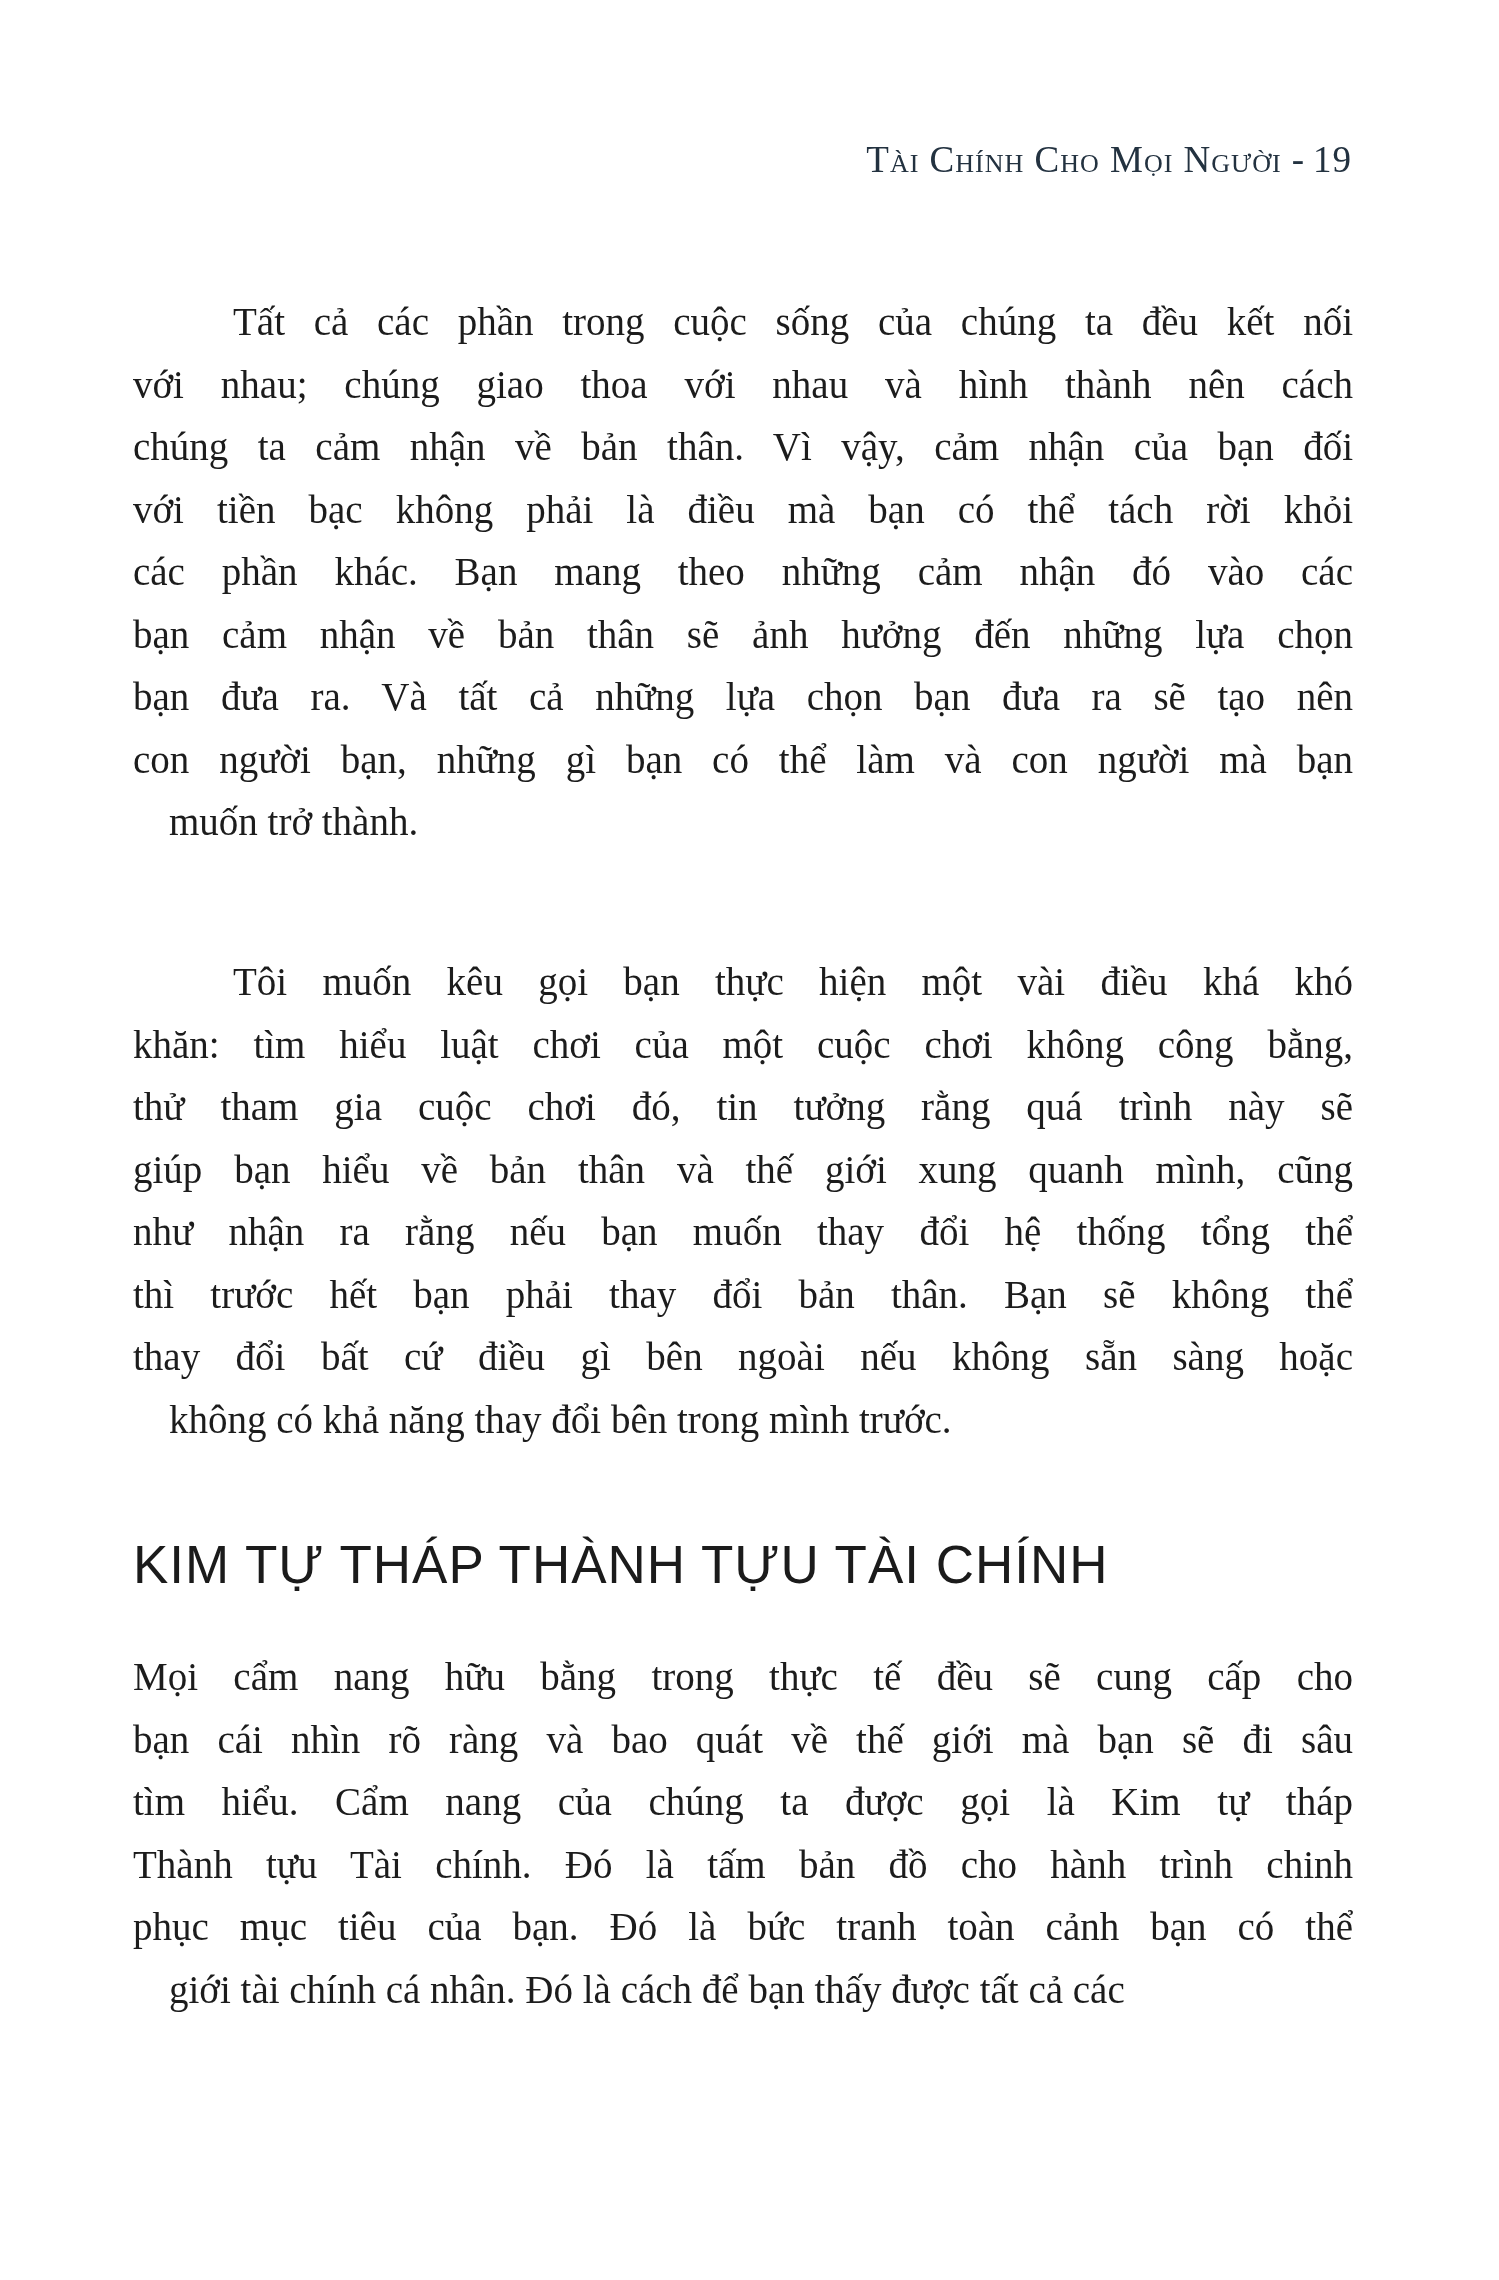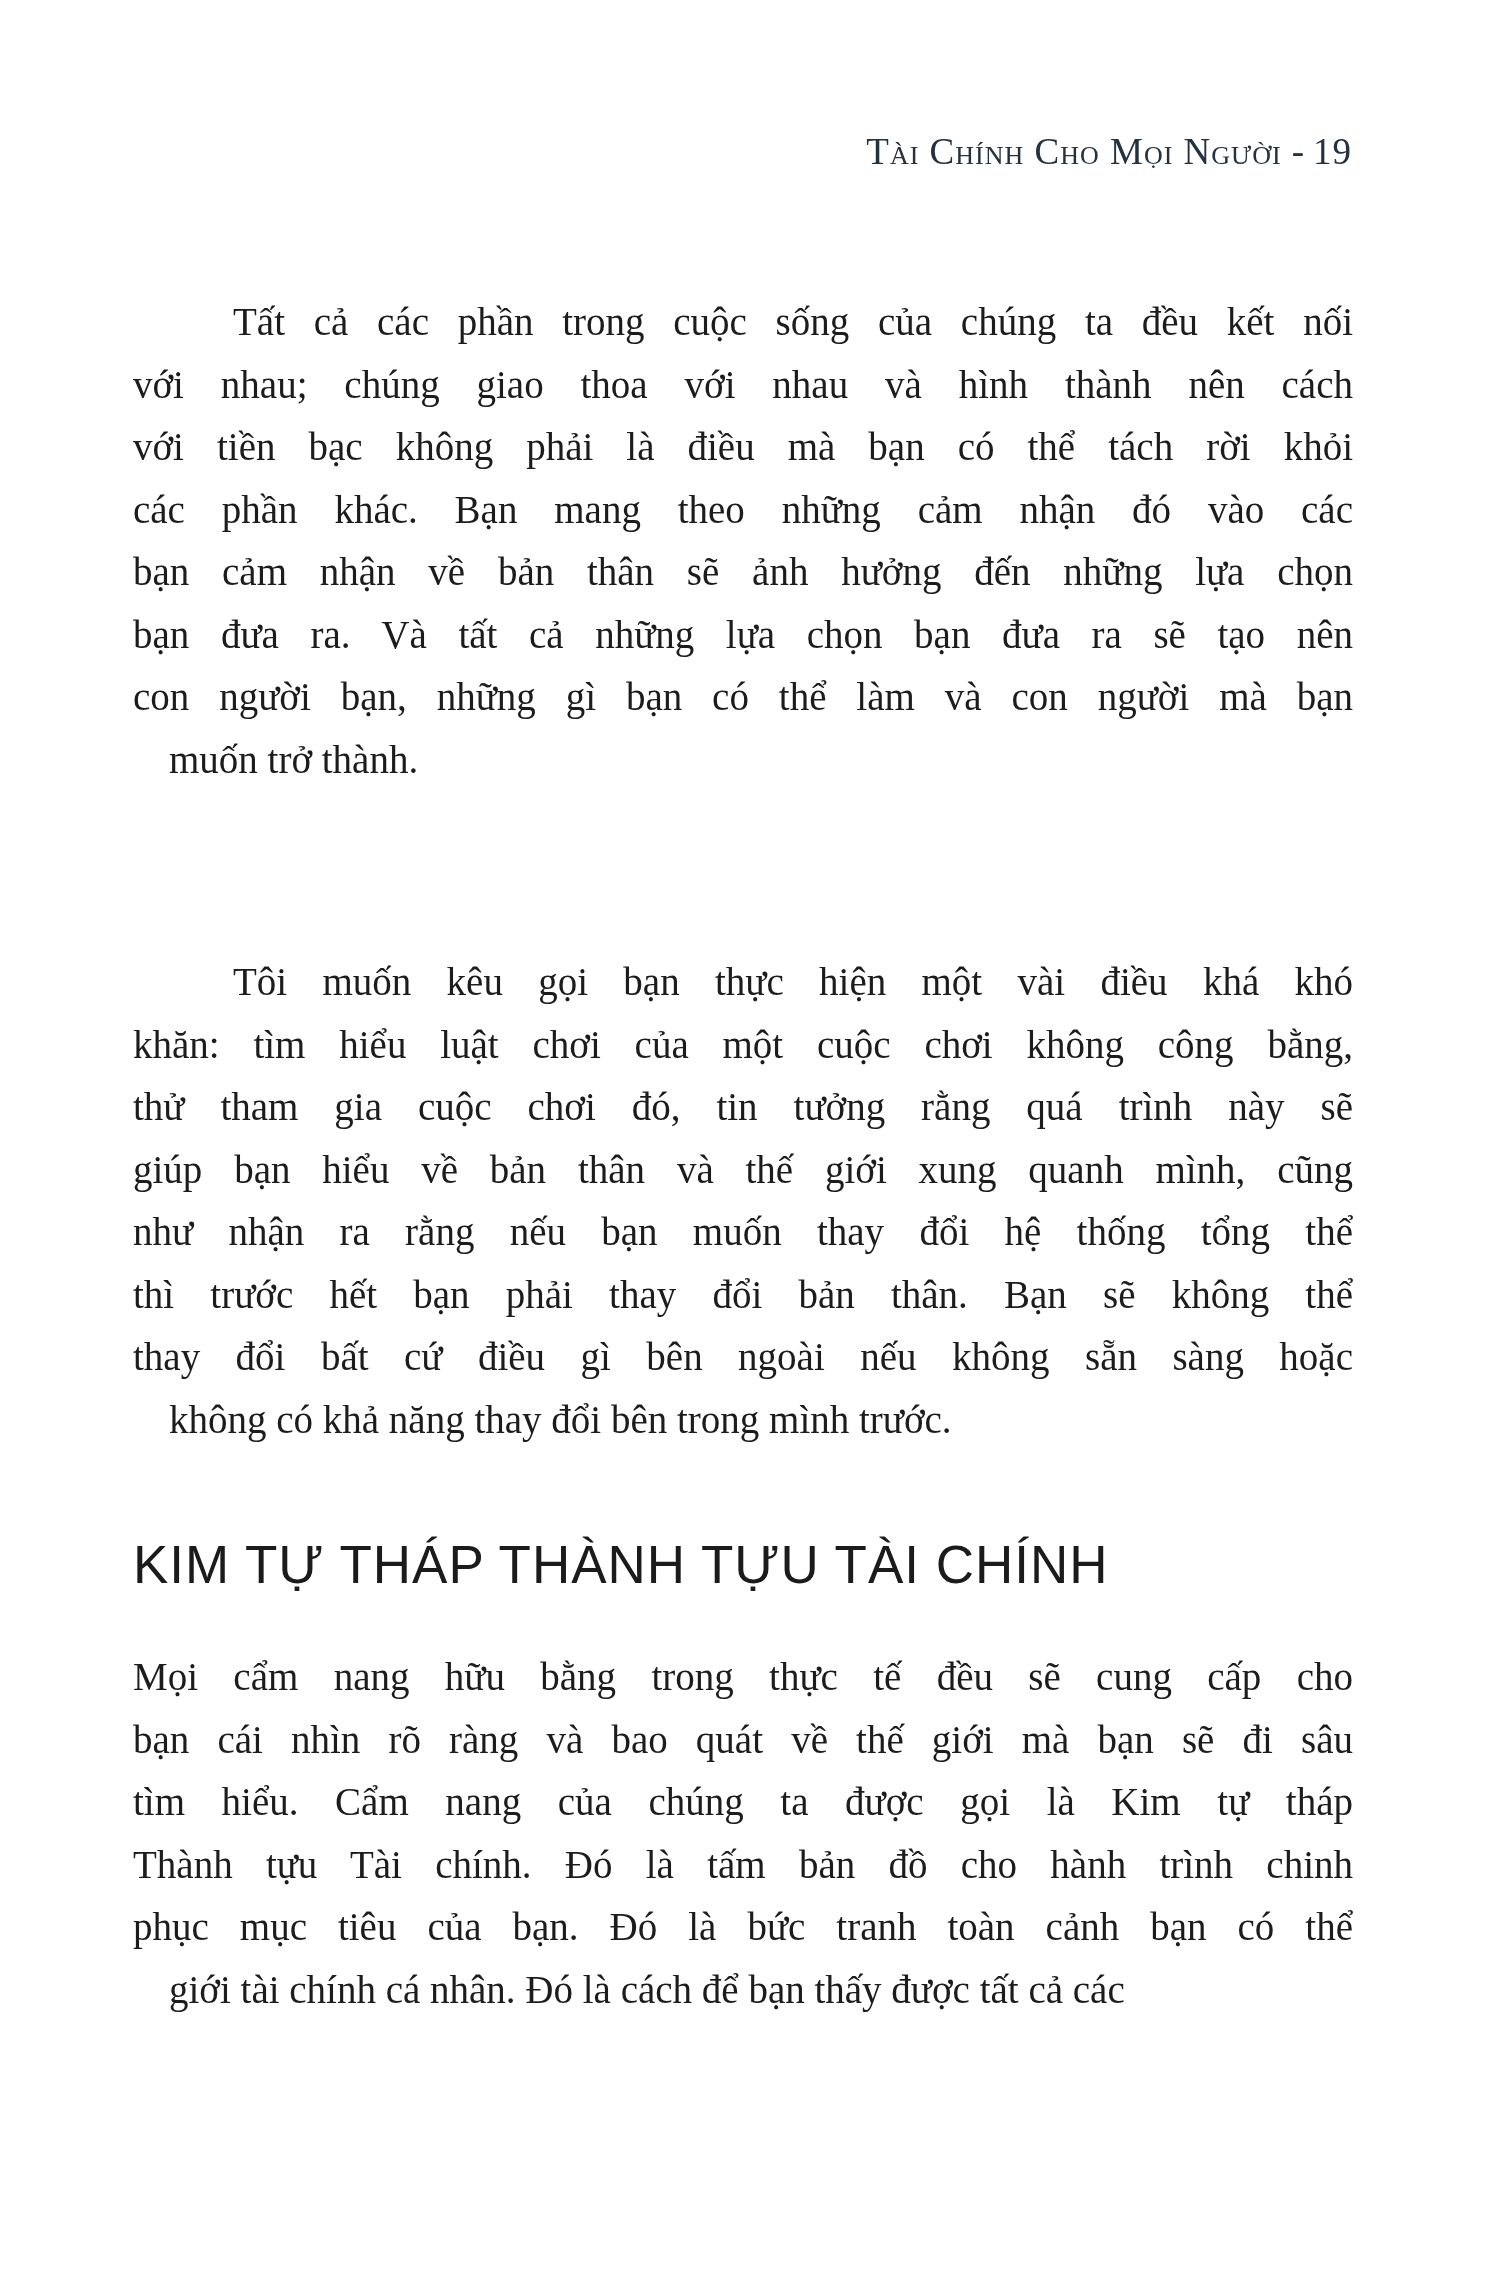--- a/index.html
+++ b/index.html
@@ -7,21 +7,21 @@
   .page {
     position: relative;
     width: 1499px;
     height: 2280px;
     background: #ffffff;
     overflow: hidden;
     font-family: "Liberation Serif", serif;
   }
   .running-header {
     position: absolute;
-    top: 130px;
+    top: 138px;
     left: 133px;
     right: 147px;
     text-align: right;
     font-family: "Liberation Serif", serif;
     font-variant: small-caps;
     font-size: 37px;
     letter-spacing: 1px;
     color: #233240;
     white-space: nowrap;
   }
@@ -63,20 +63,21 @@
 
 <div class="page">
 
   <div class="running-header">
     <span>Tài Chính Cho Mọi Người</span><span class="sep">-</span><span>19</span>
   </div>
 
   <div class="para" id="para-0">
       <div class="line indent">Tất cả các phần trong cuộc sống của chúng ta đều kết nối</div>
       <div class="line">với nhau; chúng giao thoa với nhau và hình thành nên cách</div>
+      <div class="line">chúng ta cảm nhận về bản thân. Vì vậy, cảm nhận của bạn đối</div>
       <div class="line">với tiền bạc không phải là điều mà bạn có thể tách rời khỏi</div>
       <div class="line">các phần khác. Bạn mang theo những cảm nhận đó vào các</div>
       <div class="line">bạn cảm nhận về bản thân sẽ ảnh hưởng đến những lựa chọn</div>
       <div class="line">bạn đưa ra. Và tất cả những lựa chọn bạn đưa ra sẽ tạo nên</div>
       <div class="line">con người bạn, những gì bạn có thể làm và con người mà bạn</div>
       <div class="line last">muốn trở thành.</div>
     </div>
 
   <div class="para" id="para-1">
       <div class="line indent">Tôi muốn kêu gọi bạn thực hiện một vài điều khá khó</div>

